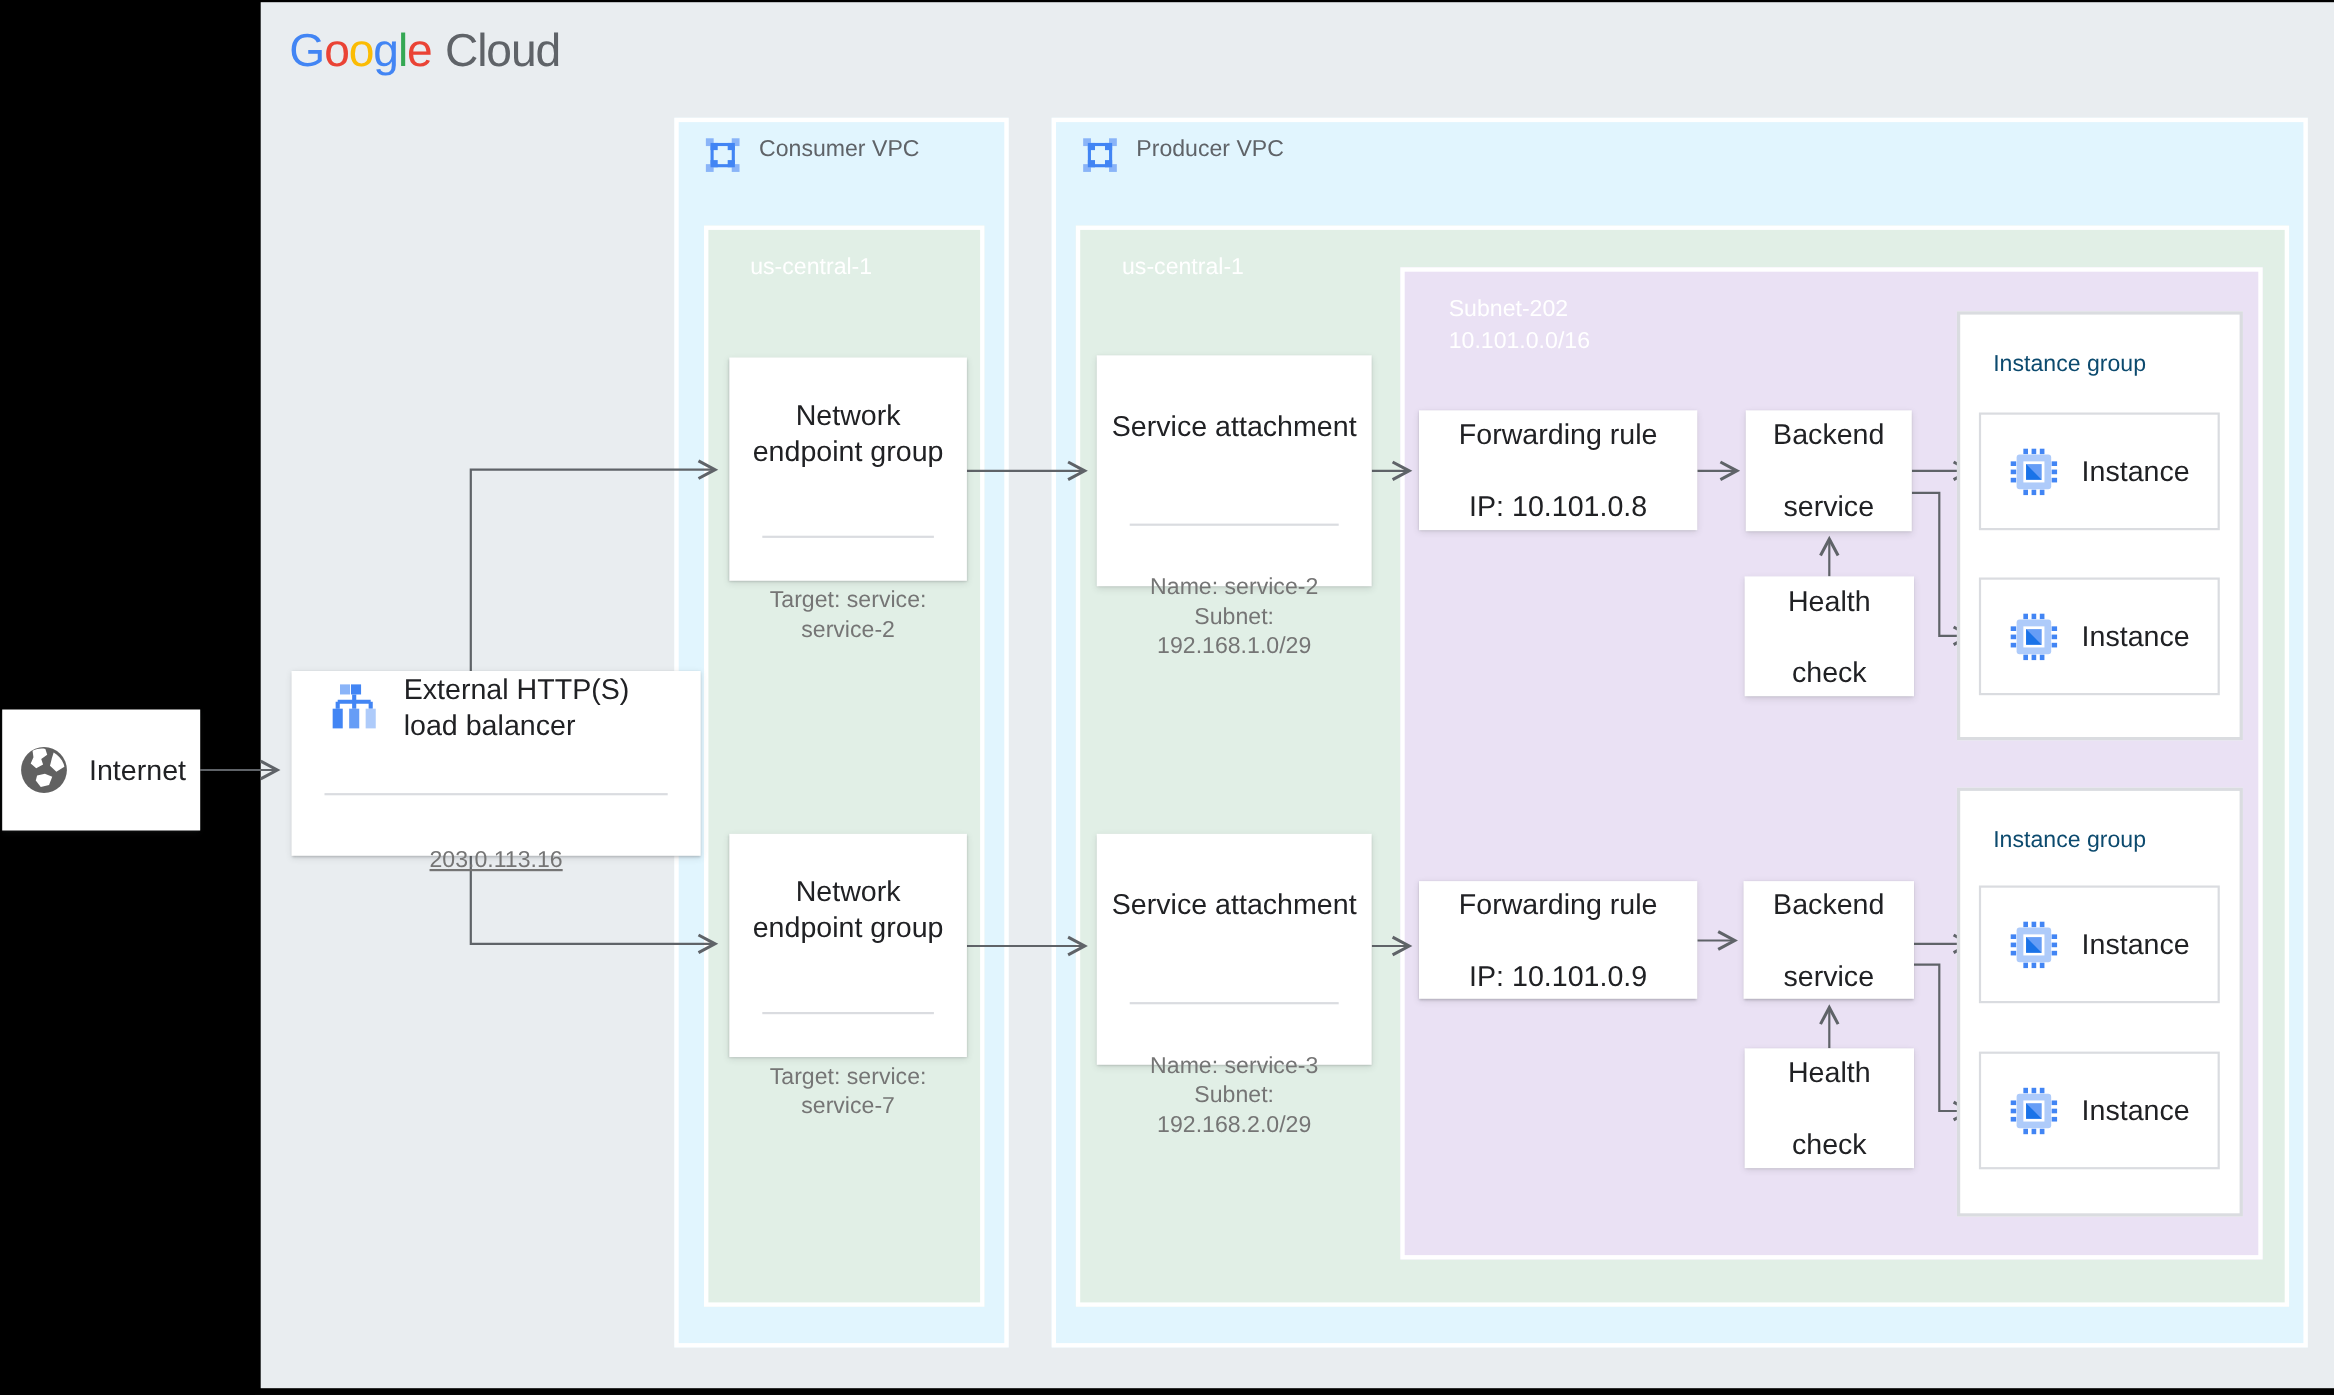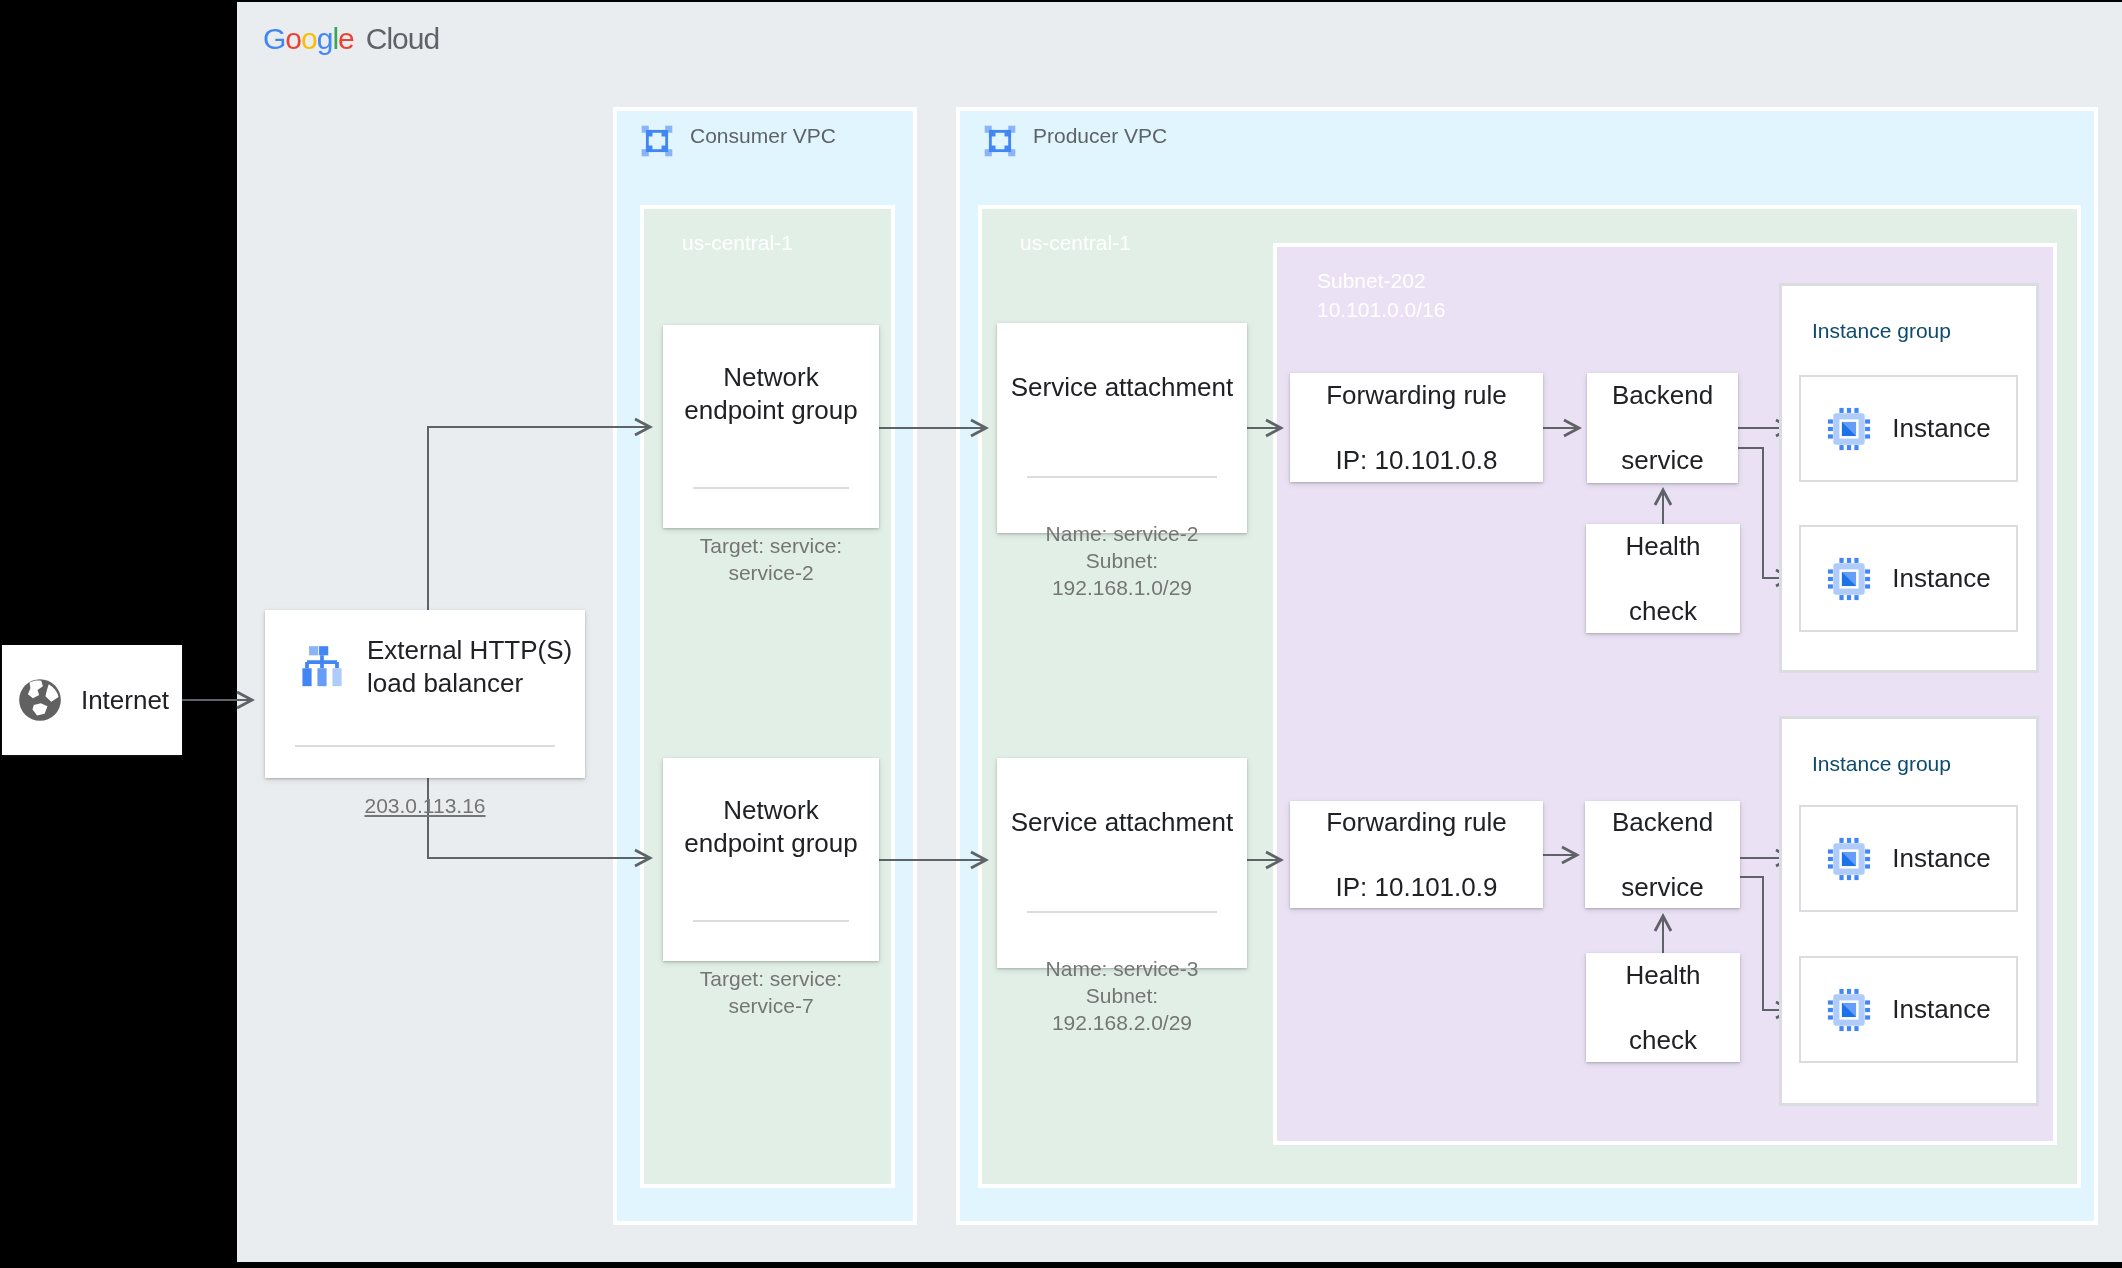--- a/index.html
+++ b/index.html
@@ -1,20 +1,20 @@
 <!DOCTYPE html>
 <html><head>
 <meta charset="utf-8">
 <style>
   html,body{margin:0;padding:0;background:#000;}
   #screen{position:relative;width:2122px;height:1268px;background:#000;overflow:hidden;
           font-family:"Liberation Sans","DejaVu Sans",sans-serif;}
   #canvas{position:absolute;left:237px;top:2px;width:1885px;height:1260px;background:#e9edf0;}
   
-  #logo{position:absolute;left:263px;top:22px;font-size:30px;letter-spacing:-1px;z-index:10;}
+  #logo{position:absolute;left:263px;top:22px;font-size:42px;letter-spacing:-1px;z-index:10;}
   #logo span{display:inline;}
   .c-blue{color:#4285f4}.c-red{color:#ea4335}.c-yellow{color:#fbbc05}.c-green{color:#34a853}
   #logo .cloud{margin-left:12px;color:#5f6368;}
   
   .vpc{position:absolute;background:#e1f5fe;border:4px solid #fff;box-sizing:border-box;z-index:1;}
   .region{position:absolute;background:#e1efe6;border:4px solid #fff;box-sizing:border-box;z-index:2;}
   .subnet{position:absolute;background:#eae1f4;border:4px solid #fff;box-sizing:border-box;z-index:3;}
   .vpc-header{position:absolute;display:flex;align-items:flex-start;gap:16px;font-size:21px;
               color:#5f6368;z-index:4;}
   .zone-label{position:absolute;font-size:21px;color:#ffffff;line-height:29px;z-index:4;margin-left:20px;}
@@ -144,21 +144,21 @@
     <polyline points="1663,953 1663,916" marker-end="url(#arrow)"></polyline>
   </svg>
 
   <div class="node" style="left:2px;top:645px;width:180px;height:110px;flex-direction:row;justify-content:center;align-items:center;gap:16px;">
     <svg width="50" height="50" viewBox="0 0 24 24">
         <use href="#ic-globe"></use>
       </svg>
     <div style="font-size:26px;text-align:right;">Internet</div>
   </div>
 
-  <div class="node" style="left:265px;top:610px;width:320px;height:168px;padding-top:24px;">
+  <div class="node" style="left:265px;top:610px;width:372px;height:168px;">
     <div style="display:flex;align-items:center;gap:20px;align-self:flex-start;margin-left:32px;text-align:left;">
       <svg width="50" height="50" viewBox="0 0 24 24">
           <use href="#ic-lb"></use>
         </svg>
       <div style="font-size:26px;line-height:33px;">
         <div>External HTTP(S)</div>
         <div>load balancer</div>
       </div>
     </div>
     <div class="divider" style="margin-top:13px;"></div>

